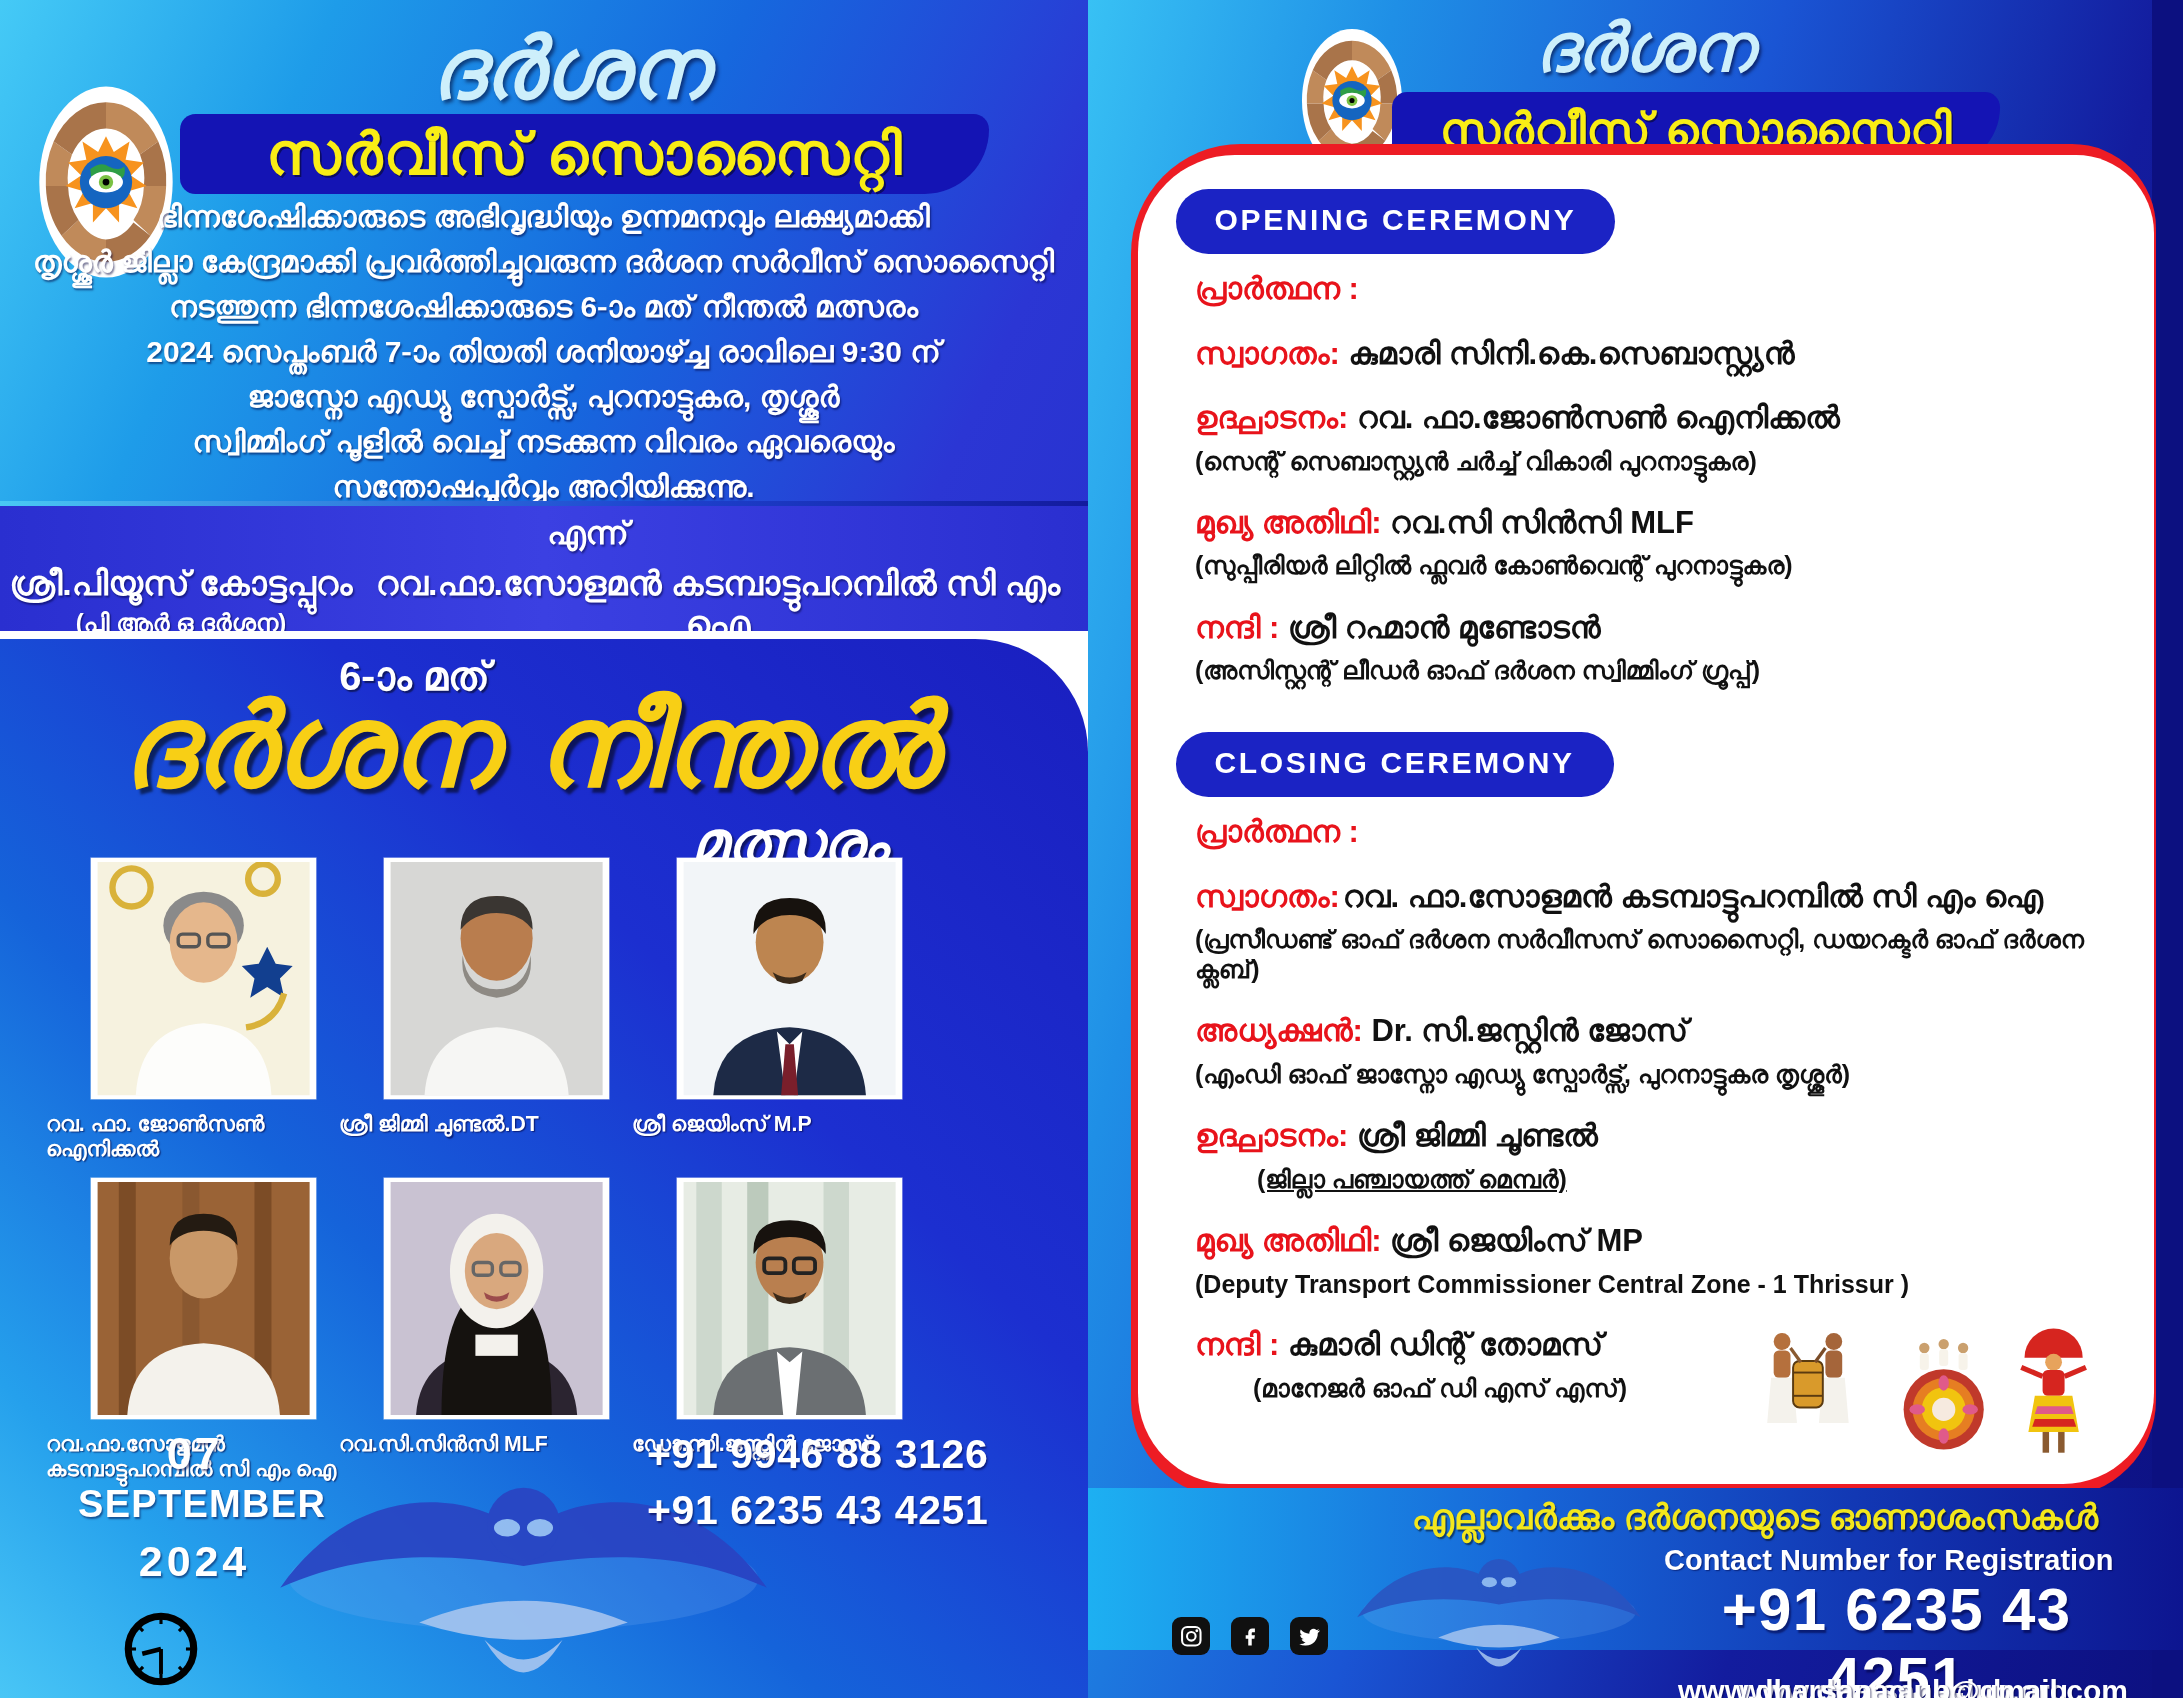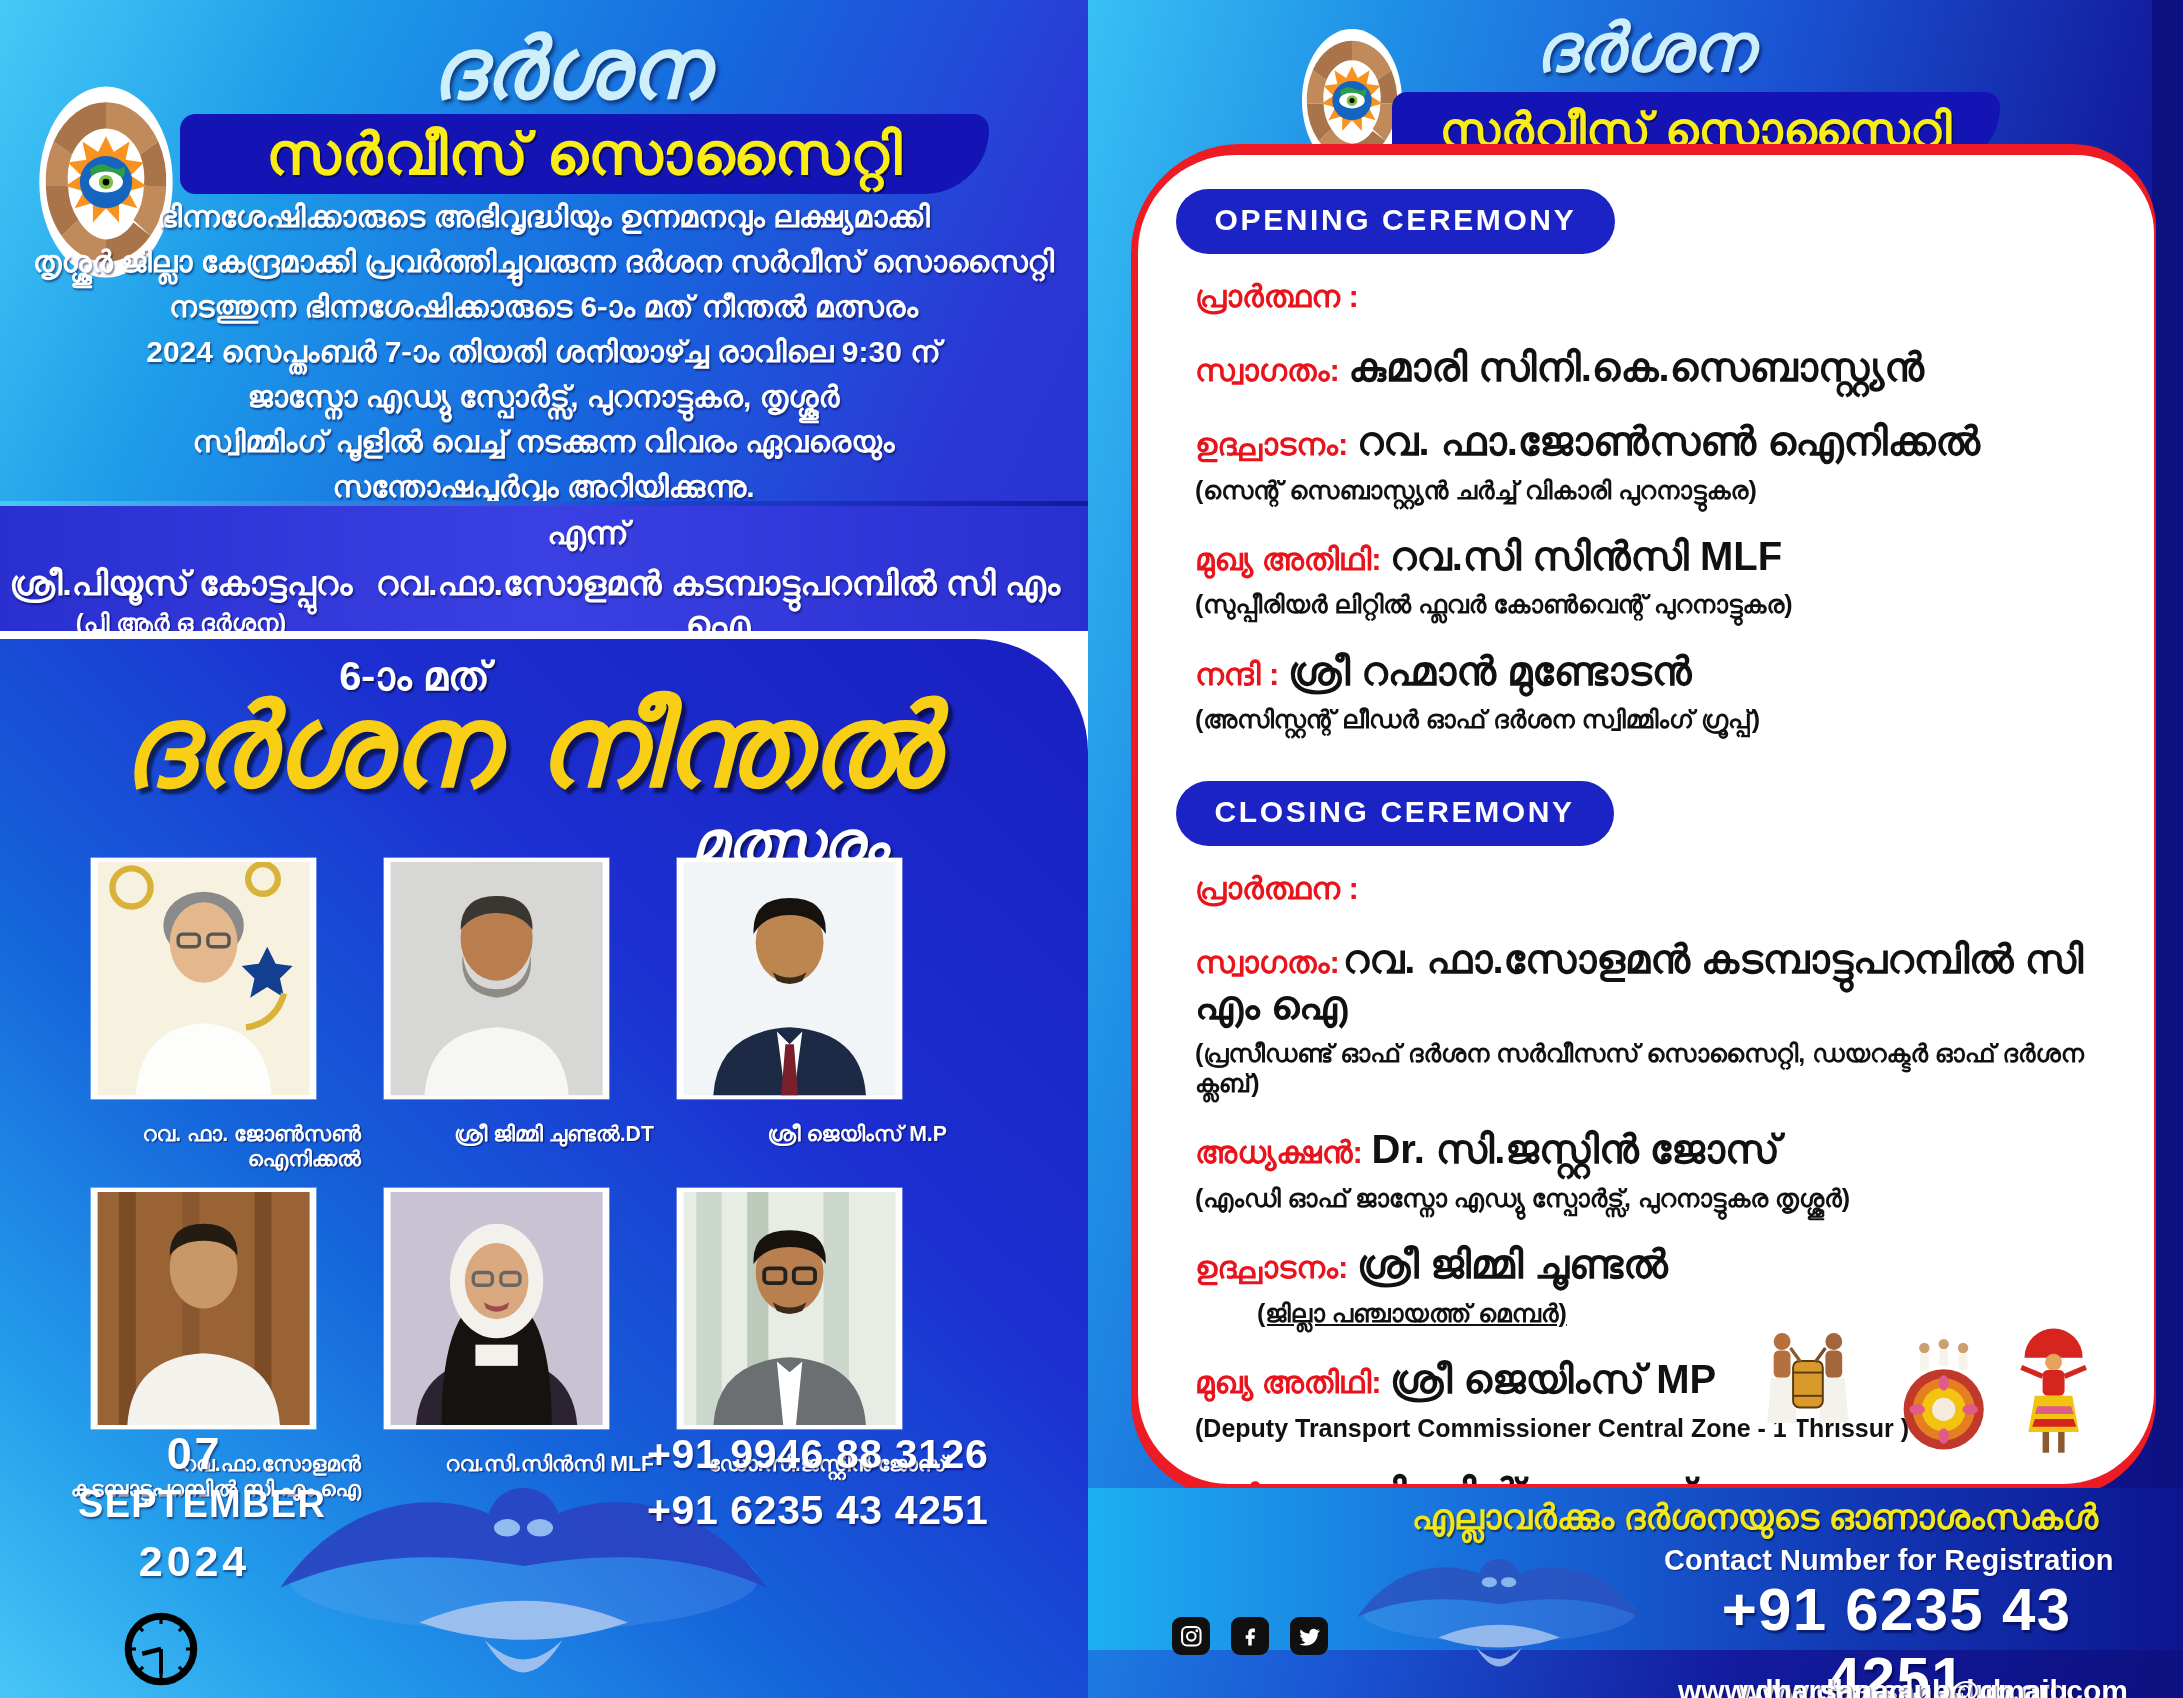--- a/index.html
+++ b/index.html
@@ -45,21 +45,21 @@
            font-size:115px;color:#f8cf15;text-shadow:4.5px 5.2px 2.6px rgba(0,0,0,.55);}
   .script-sub{position:absolute;left:621px;top:169px;width:336px;text-align:center;
            font-family:"DejaVu Serif",serif;font-style:italic;font-weight:700;
            font-size:57px;color:#ffffff;text-shadow:2.6px 3.2px 1.9px rgba(0,0,0,.5);}
   .photos{position:absolute;left:91px;top:219px;width:822px;
           display:grid;grid-template-columns:repeat(3,225px);column-gap:68px;row-gap:15.5px;}
   .pcell{width:225px;}
   .photo{width:225px;height:241px;background:#fff;padding:3.9px;box-sizing:border-box;
          box-shadow:0 0 0 0.6px rgba(255,255,255,.6);}
   .photo svg{width:100%;height:100%;display:block;}
-  .pcap{margin-top:23px;text-align:right;font-size:21.3px;font-weight:bold;color:#fff;
+  .pcap{margin-top:13px;text-align:left;font-size:21.3px;font-weight:bold;color:#fff;
         text-shadow:1.3px 1.3px 1.3px rgba(0,0,60,.6);width:140%;margin-left:-20%;}
   .lp-footer{position:absolute;left:0;bottom:0;width:1088px;height:285px;}
   .lp-swimmer{position:absolute;left:116px;bottom:-6.5px;width:815px;height:278px;opacity:.9;}
   .dateblock{position:absolute;left:78px;top:14.2px;width:233px;text-align:center;color:#fff;}
   .d-day{font-size:45px;font-weight:bold;letter-spacing:2.6px;text-shadow:1.3px 1.9px 1.9px rgba(0,0,60,.5);}
   .d-month{font-size:38px;font-weight:bold;letter-spacing:1.3px;margin-top:3.9px;text-shadow:1.3px 1.9px 1.9px rgba(0,0,60,.5);}
   .d-year{font-size:43px;font-weight:bold;letter-spacing:3.9px;margin-top:10.4px;text-shadow:1.3px 1.9px 1.9px rgba(0,0,60,.5);}
   .clock{position:absolute;left:122px;top:194px;width:78px;height:84px;}
   .lp-phones{position:absolute;left:647px;top:13px;width:427px;color:#fff;}
   .lp-phones div{font-size:41px;font-weight:bold;letter-spacing:0.6px;line-height:56px;
@@ -83,21 +83,21 @@
   .card{position:absolute;left:50px;top:155px;width:1016px;height:1329px;background:#ffffff;
         border-radius:97px 78px 91px 91px;box-sizing:border-box;
         padding:34px 36px 19.4px 57px;overflow:hidden;}
   .pill{display:inline-block;background:#1b23c4;color:#fff;border-radius:39px;
         padding:14.2px 39px 17px 39px;font-size:30px;font-weight:bold;letter-spacing:2.6px;
         margin-left:-19.4px;}
   .pill.closing{margin-top:17px;}
   .clist{margin-top:17px;}
   .item{margin-bottom:28.5px;}
   .item .lbl{font-size:31px;font-weight:bold;color:#e8131b;}
-  .item .val{font-size:40px;font-weight:bold;color:#111;}
+  .item .val{font-size:31px;font-weight:bold;color:#111;}
   .item .sub{font-size:25px;font-weight:bold;color:#111;margin-top:10.4px;}
   .item .sub.indent{margin-left:62px;text-decoration:underline;}
   .item .sub.indent2{margin-left:58px;}
   .culture{position:absolute;right:39px;bottom:26px;width:362px;height:136px;}
 
   .rp-footer{position:absolute;left:0;top:1488px;width:1095px;height:162px;
         background:linear-gradient(90deg,#1db0f2 0%,#1766d8 40%,#1238b4 70%,#0d1590 100%);}
   .wish{position:absolute;left:311px;top:9px;width:712px;text-align:center;
         font-size:35px;font-weight:bold;color:#f3e71c;text-shadow:1.3px 1.9px 1.3px rgba(0,0,0,.5);}
   .contact-label{position:absolute;left:576px;top:56px;width:479px;

